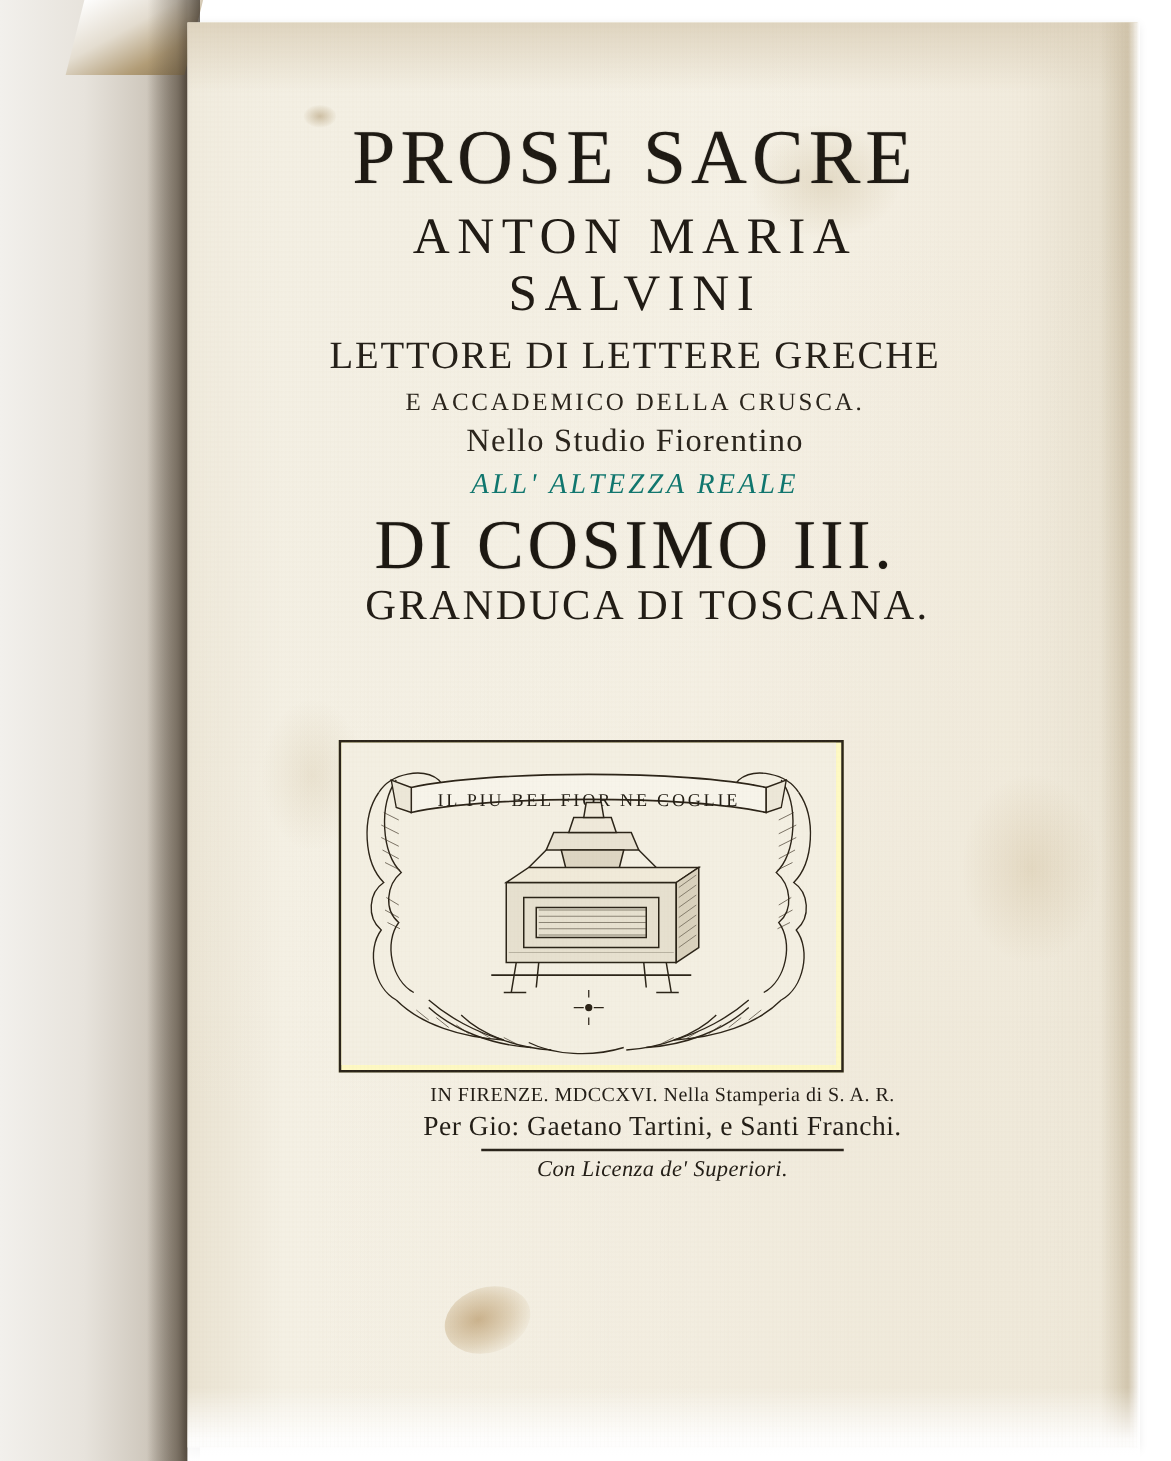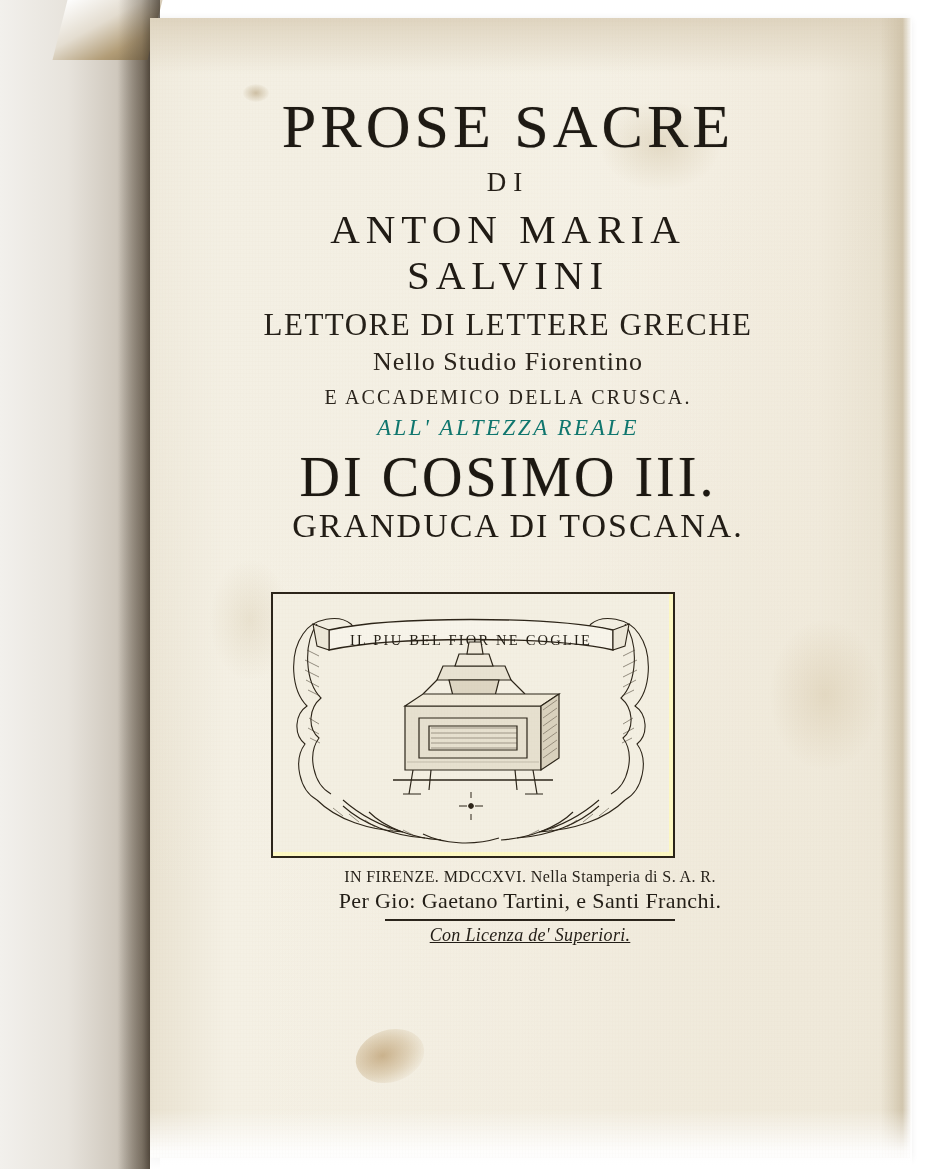--- a/index.html
+++ b/index.html
@@ -221,21 +221,20 @@
   .rule {
     width: 290px;
     height: 2px;
     background: #2a241b;
     margin: 5px auto 4px auto;
   }
   .imp3 {
     font-size: 18px;
     font-style: italic;
     letter-spacing: .3px;
-    text-decoration: underline;
   }
 
   
   .grain {
     position: absolute;
     left: 150px; top: 18px; width: 760px; height: 1140px;
     pointer-events: none;
     opacity: .35;
     background-image:
       repeating-linear-gradient(90deg, rgba(160,140,105,.05) 0 1px, rgba(0,0,0,0) 1px 3px),
@@ -257,26 +256,25 @@
   <div class="page-edge-bottom"></div>
 
   <div class="stain s1"></div>
   <div class="stain s2"></div>
   <div class="stain s3"></div>
   <div class="stain s4"></div>
   <div class="stain s5"></div>
 
   <div class="title-block">
     <span class="ln l-prose">PROSE SACRE</span>
-    <span class="ln l-di">DI</span>
     <span class="ln l-anton">ANTON MARIA</span>
     <span class="ln l-salvini">SALVINI</span>
     <span class="ln l-lettore">LETTORE DI LETTERE GRECHE</span>
+    <span class="ln l-accademico">E ACCADEMICO DELLA CRUSCA.</span>
     <span class="ln l-nello">Nello Studio Fiorentino</span>
-    <span class="ln l-accademico">E ACCADEMICO DELLA CRUSCA.</span>
     <span class="ln l-altezza">ALL' ALTEZZA REALE</span>
     <span class="ln l-cosimo">DI COSIMO III.</span>
     <span class="ln l-granduca">GRANDUCA DI TOSCANA.</span>
   </div>
 
   <div class="device">
     <svg width="396" height="258" viewBox="0 0 396 258">
       <rect x="0" y="0" width="396" height="258" fill="#f3efe2"></rect>
 
       <g stroke="#2c2418" stroke-width="1.1" fill="none">

